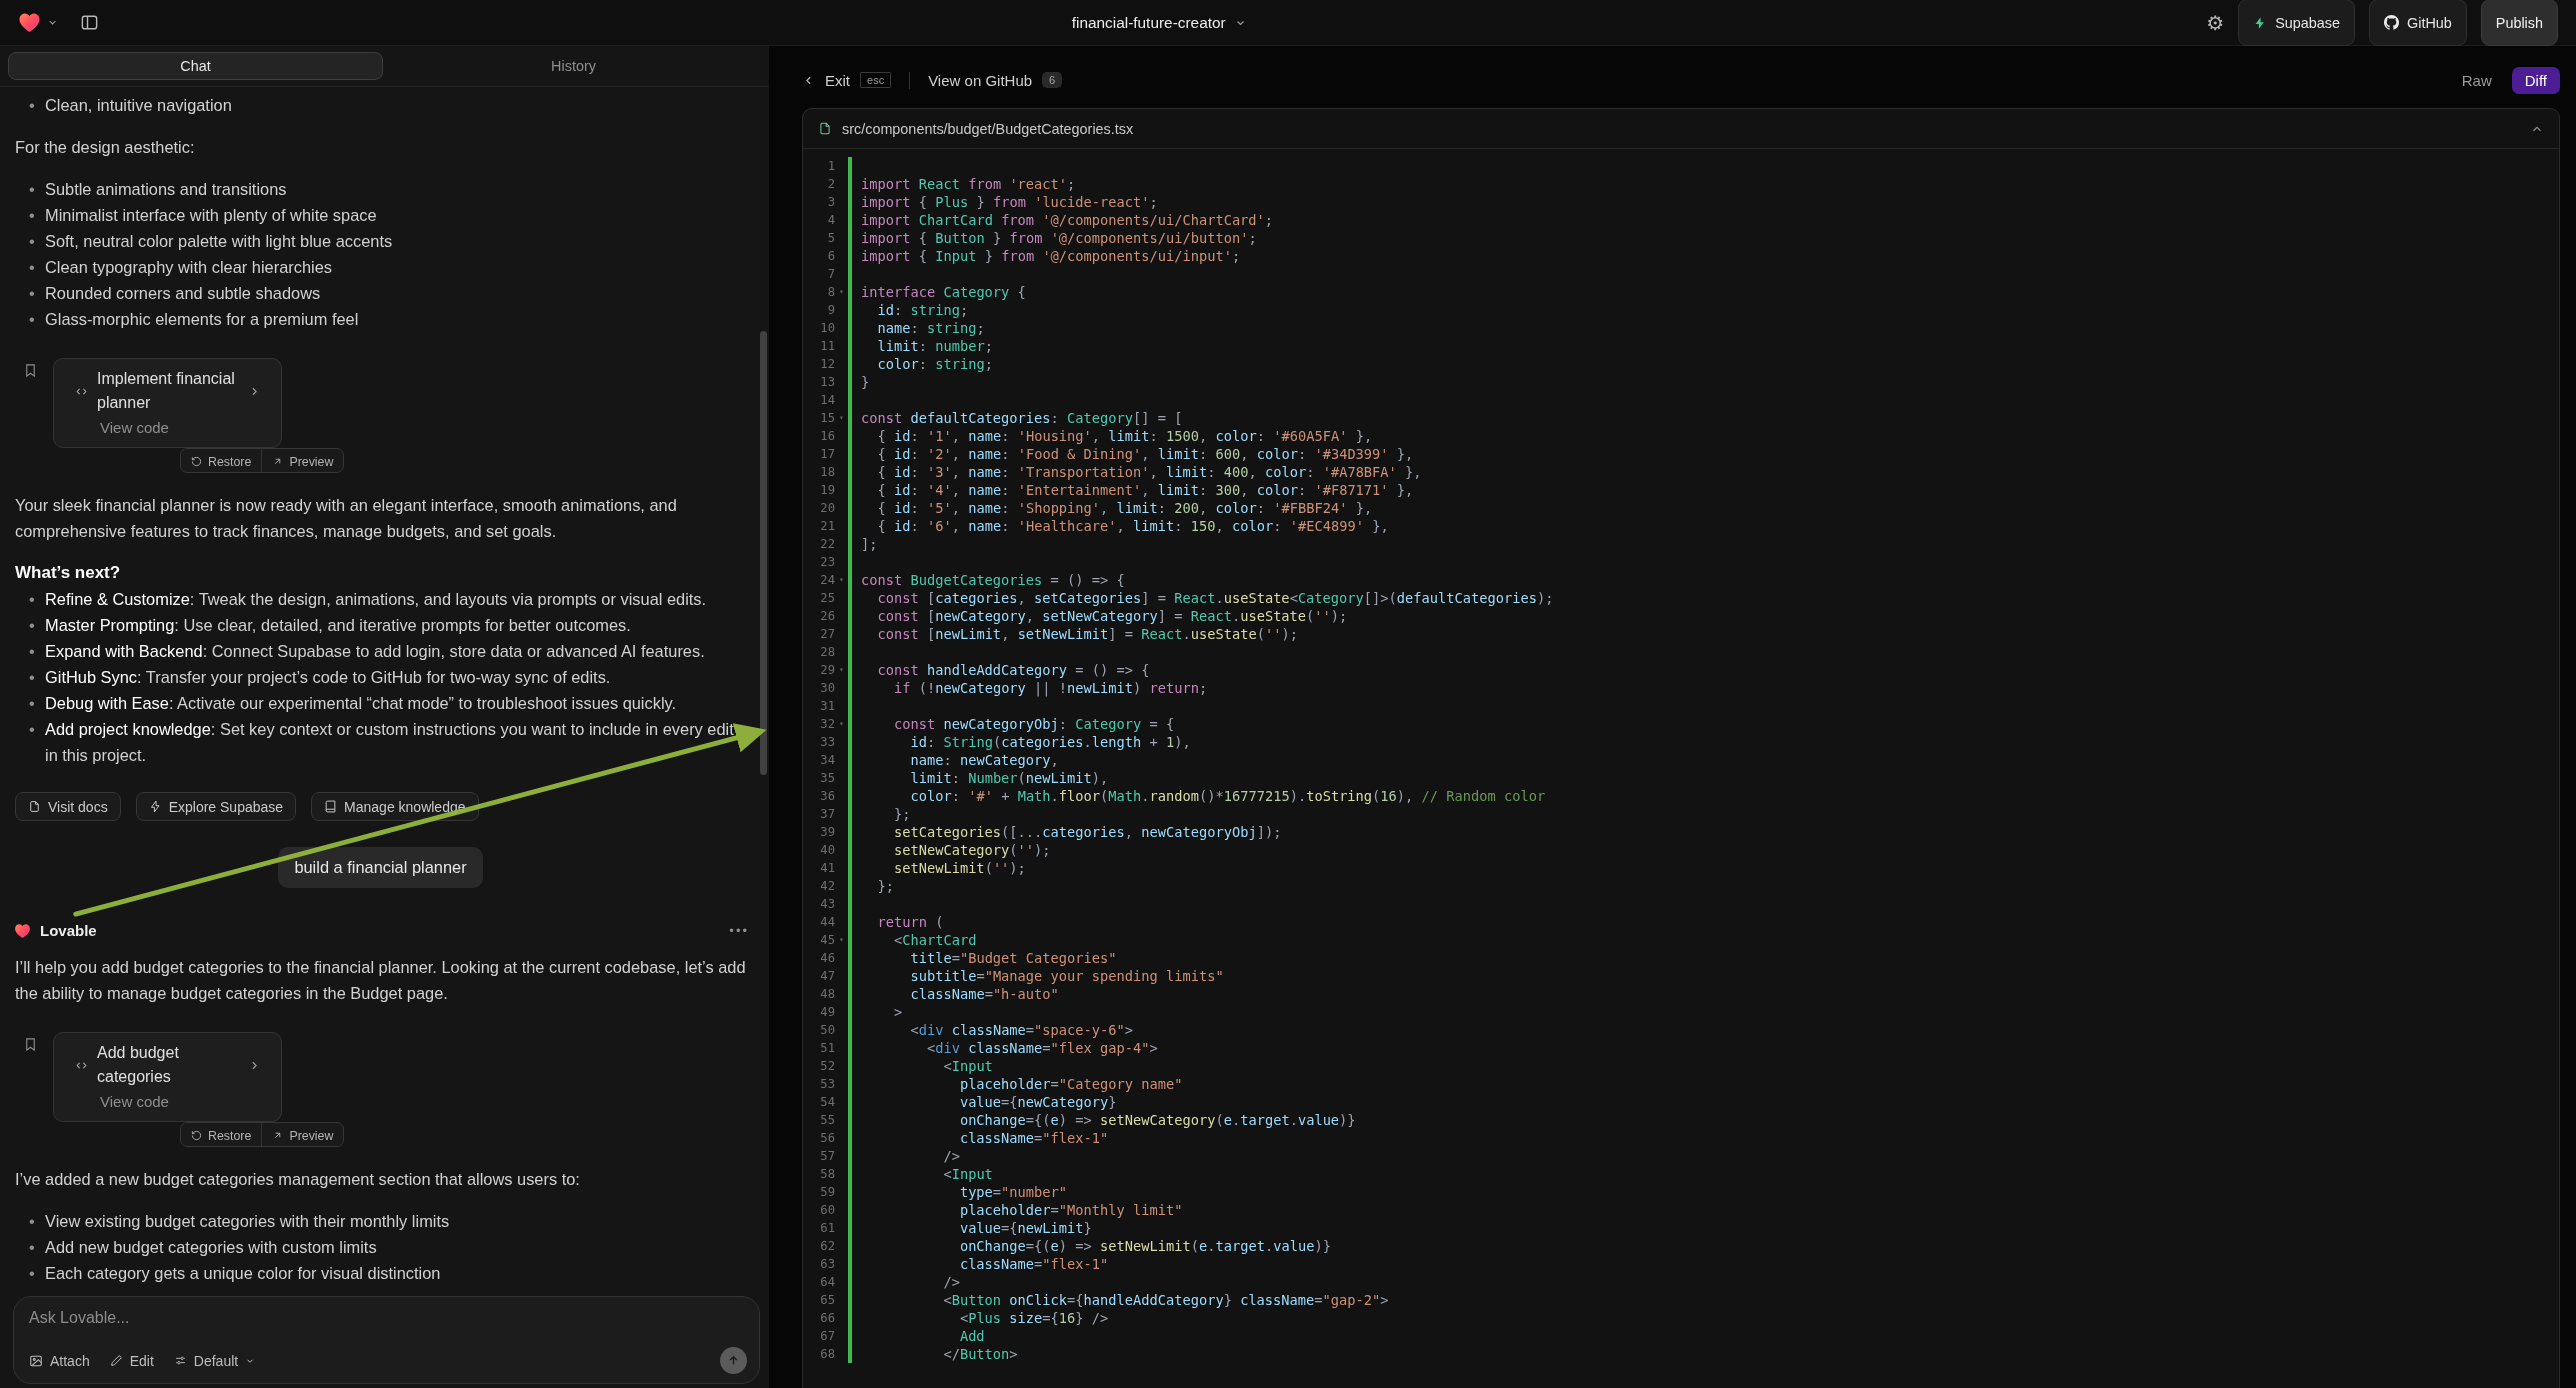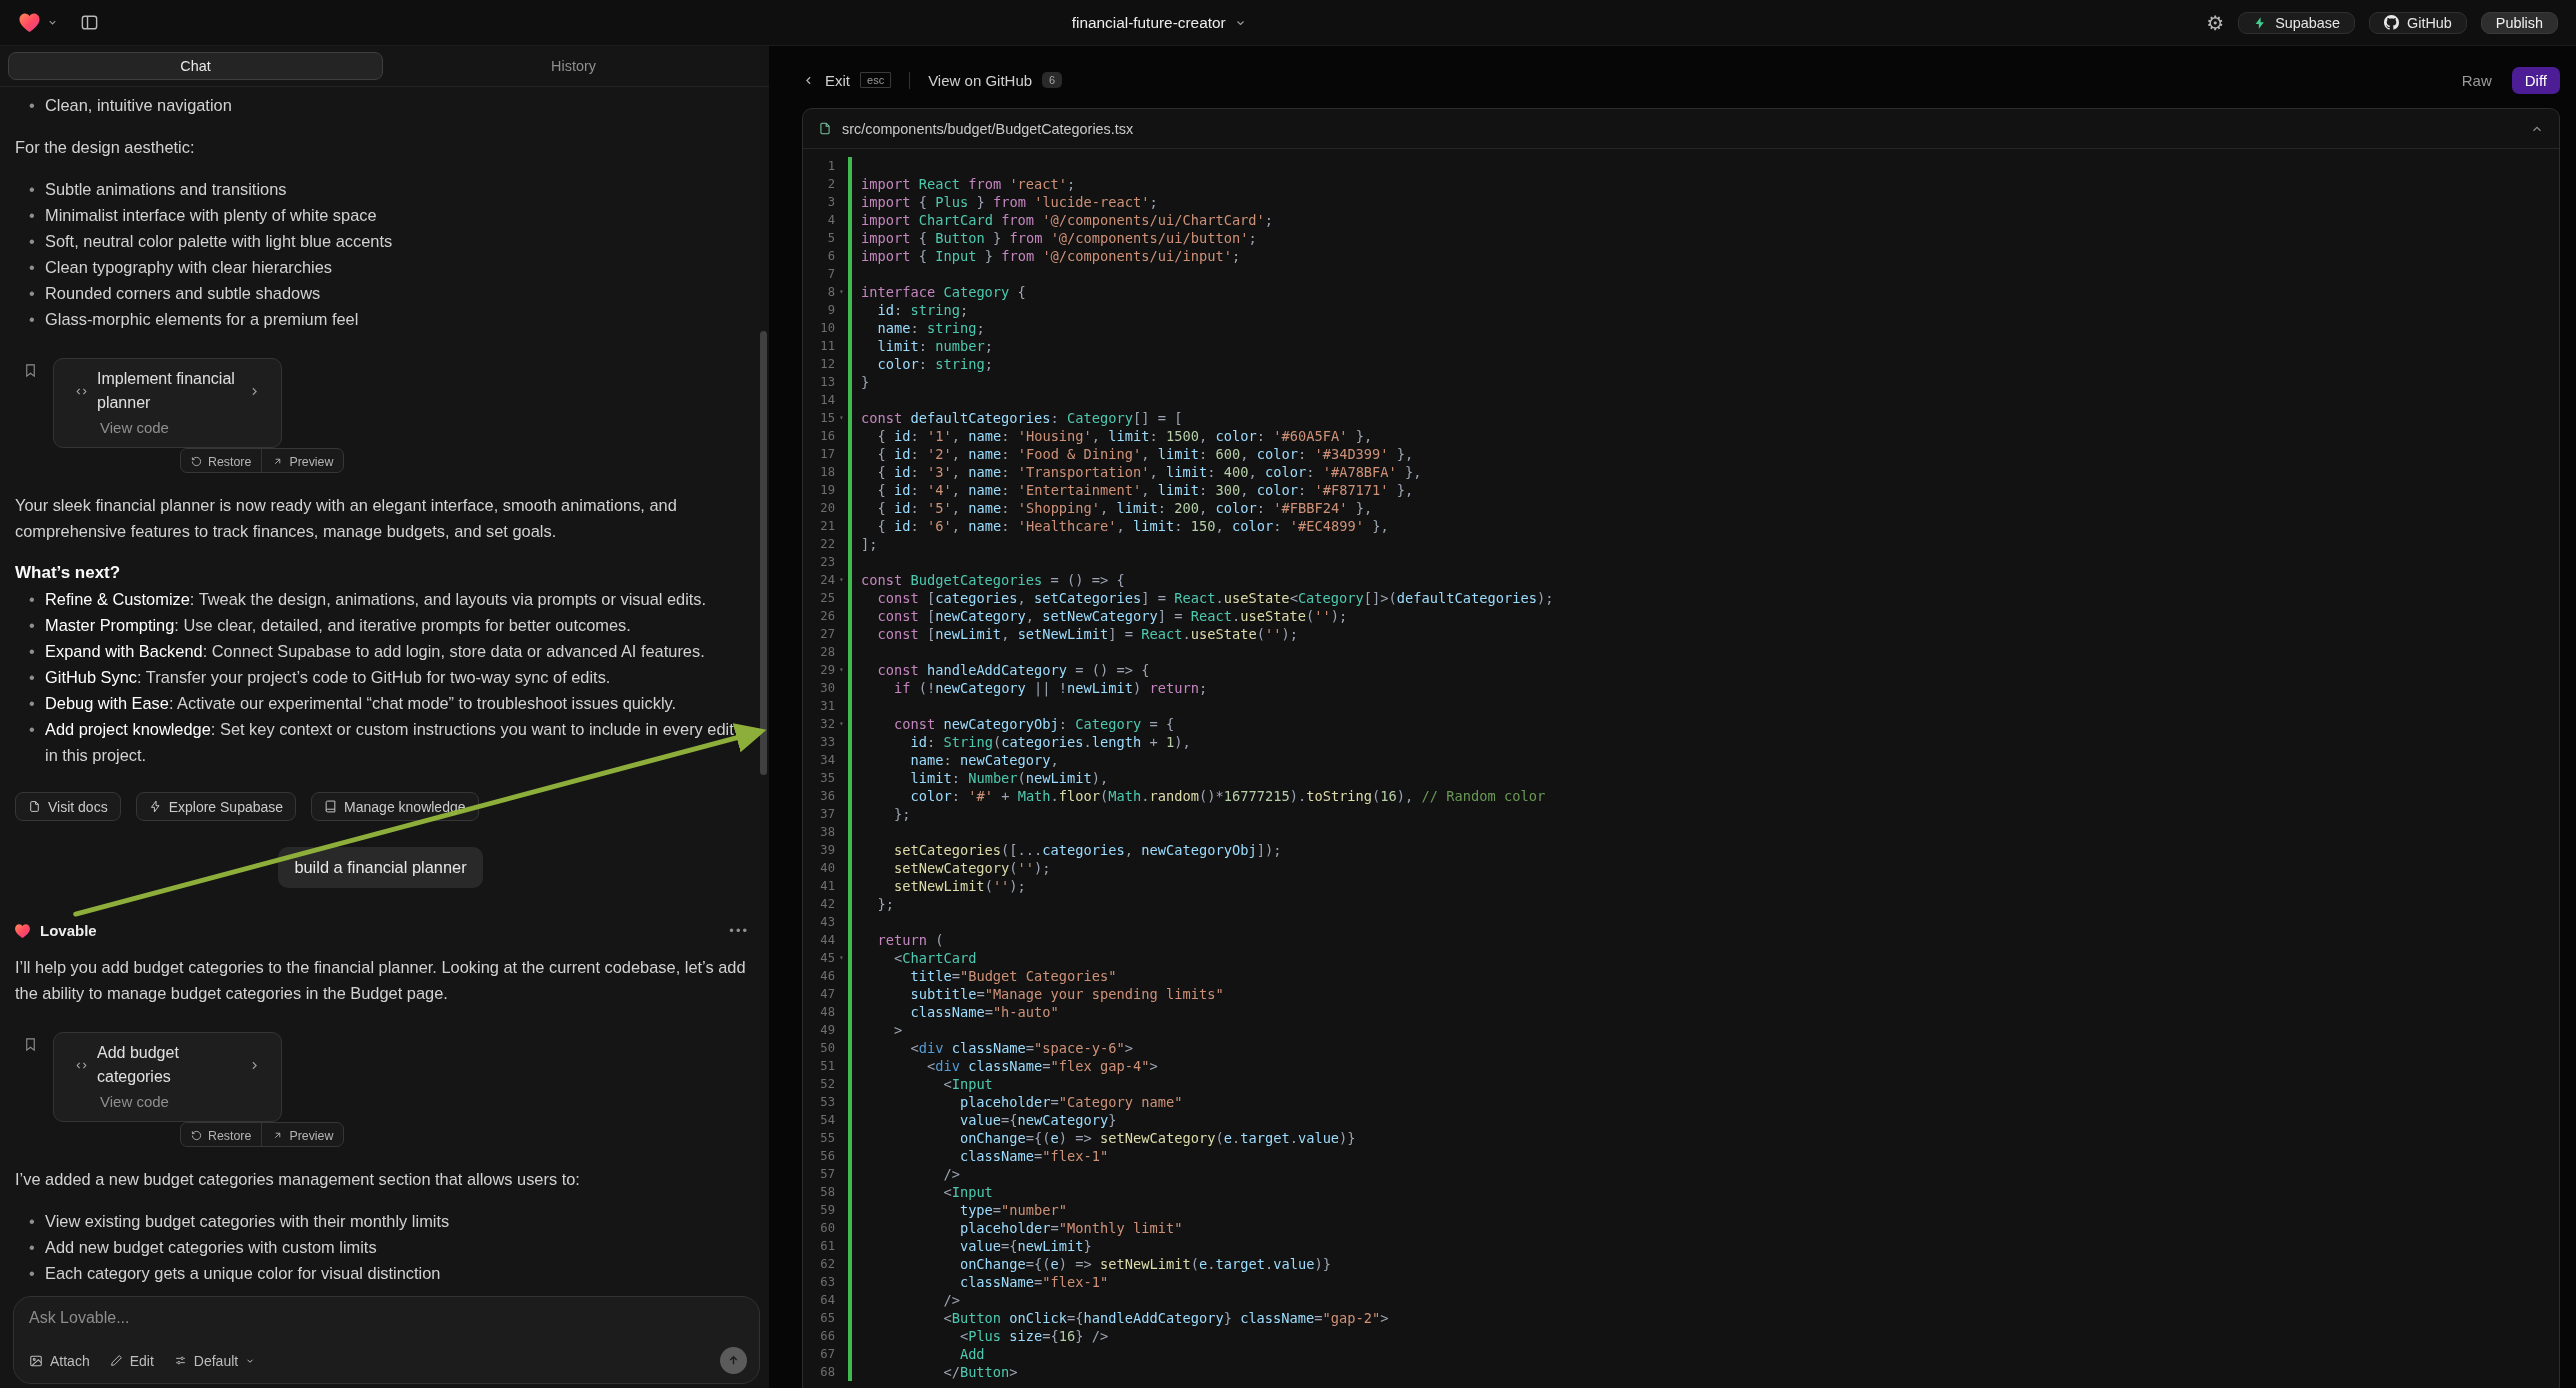--- a/index.html
+++ b/index.html
@@ -7,21 +7,21 @@
   body{background:#000;font-family:"Liberation Sans",sans-serif;color:#d4d4d4;position:relative}
   svg{display:block}
 
   
   .topbar{height:46px;background:#0f0f0f;display:flex;align-items:center;padding:0 18px;position:relative;border-bottom:1px solid #1c1c1c}
   .tb-left{display:flex;align-items:center;gap:6px}
   .tb-left .sep{width:10px}
   .icon-btn{display:flex;align-items:center;justify-content:center;color:#b9b9b9;cursor:pointer;background:none;border:none}
   .project-switcher{position:absolute;left:45%;transform:translateX(-50%);display:flex;align-items:center;gap:9px;color:#ececec;font-size:15.4px;cursor:pointer}
   .tb-right{margin-left:auto;display:flex;align-items:center;gap:14px}
-  .pill{display:flex;align-items:center;gap:8px;height:22px;padding:0 14px;background:#1c1c1c;border:1px solid #2f2f2f;border-radius:9px;font-size:14.4px;color:#e6e6e6;cursor:pointer}
+  .pill{display:flex;align-items:center;gap:8px;height:47px;padding:0 14px;background:#1c1c1c;border:1px solid #2f2f2f;border-radius:9px;font-size:14.4px;color:#e6e6e6;cursor:pointer}
   .pill.publish{background:#2e2e2e;border-color:#3a3a3a;color:#f2f2f2}
   .gear{font-size:20px;color:#b5b5b5;line-height:1}
 
   
   .main{display:flex;height:1342px}
 
   
   .chat-panel{width:769px;flex:none;background:#151515;position:relative}
   .tabs{display:flex;gap:3px;padding:6px 8px;border-bottom:1px solid #232323}
   .tab{flex:1;text-align:center;font-size:14.4px;color:#8f8f8f;padding:5px 0;border-radius:8px;border:1px solid transparent;cursor:pointer}
@@ -419,21 +419,20 @@
           <div class="code-row"><span class="ln">28</span><span class="fold"></span><span class="diffbar" style="background: rgb(63, 185, 80);"></span><span class="code-text"></span></div>
           <div class="code-row"><span class="ln">29</span><span class="fold">▾</span><span class="diffbar" style="background: rgb(63, 185, 80);"></span><span class="code-text">  <span class="tk-k">const</span> <span class="tk-v">handleAddCategory</span> <span class="tk-p">=</span> <span class="tk-p">(</span><span class="tk-p">)</span> <span class="tk-p">=</span><span class="tk-p">&gt;</span> <span class="tk-p">{</span></span></div>
           <div class="code-row"><span class="ln">30</span><span class="fold"></span><span class="diffbar" style="background: rgb(63, 185, 80);"></span><span class="code-text">    <span class="tk-k">if</span> <span class="tk-p">(</span><span class="tk-p">!</span><span class="tk-v">newCategory</span> <span class="tk-p">|</span><span class="tk-p">|</span> <span class="tk-p">!</span><span class="tk-v">newLimit</span><span class="tk-p">)</span> <span class="tk-k">return</span><span class="tk-p">;</span></span></div>
           <div class="code-row"><span class="ln">31</span><span class="fold"></span><span class="diffbar" style="background: rgb(63, 185, 80);"></span><span class="code-text"></span></div>
           <div class="code-row"><span class="ln">32</span><span class="fold">▾</span><span class="diffbar" style="background: rgb(63, 185, 80);"></span><span class="code-text">    <span class="tk-k">const</span> <span class="tk-v">newCategoryObj</span><span class="tk-p">:</span> <span class="tk-t">Category</span> <span class="tk-p">=</span> <span class="tk-p">{</span></span></div>
           <div class="code-row"><span class="ln">33</span><span class="fold"></span><span class="diffbar" style="background: rgb(63, 185, 80);"></span><span class="code-text">      <span class="tk-v">id</span><span class="tk-p">:</span> <span class="tk-t">String</span><span class="tk-p">(</span><span class="tk-v">categories</span><span class="tk-p">.</span><span class="tk-v">length</span> <span class="tk-p">+</span> <span class="tk-n">1</span><span class="tk-p">)</span><span class="tk-p">,</span></span></div>
           <div class="code-row"><span class="ln">34</span><span class="fold"></span><span class="diffbar" style="background: rgb(63, 185, 80);"></span><span class="code-text">      <span class="tk-v">name</span><span class="tk-p">:</span> <span class="tk-v">newCategory</span><span class="tk-p">,</span></span></div>
           <div class="code-row"><span class="ln">35</span><span class="fold"></span><span class="diffbar" style="background: rgb(63, 185, 80);"></span><span class="code-text">      <span class="tk-v">limit</span><span class="tk-p">:</span> <span class="tk-t">Number</span><span class="tk-p">(</span><span class="tk-v">newLimit</span><span class="tk-p">)</span><span class="tk-p">,</span></span></div>
           <div class="code-row"><span class="ln">36</span><span class="fold"></span><span class="diffbar" style="background: rgb(63, 185, 80);"></span><span class="code-text">      <span class="tk-v">color</span><span class="tk-p">:</span> <span class="tk-s">'#'</span> <span class="tk-p">+</span> <span class="tk-t">Math</span><span class="tk-p">.</span><span class="tk-f">floor</span><span class="tk-p">(</span><span class="tk-t">Math</span><span class="tk-p">.</span><span class="tk-f">random</span><span class="tk-p">(</span><span class="tk-p">)</span><span class="tk-p">*</span><span class="tk-n">16777215</span><span class="tk-p">)</span><span class="tk-p">.</span><span class="tk-f">toString</span><span class="tk-p">(</span><span class="tk-n">16</span><span class="tk-p">)</span><span class="tk-p">,</span> <span class="tk-c">// Random color</span></span></div>
           <div class="code-row"><span class="ln">37</span><span class="fold"></span><span class="diffbar" style="background: rgb(63, 185, 80);"></span><span class="code-text">    <span class="tk-p">}</span><span class="tk-p">;</span></span></div>
-          <div class="code-row"><span class="ln">38</span><span class="fold"></span><span class="diffbar" style="background: rgb(63, 185, 80);"></span><span class="code-text"></span></div>
           <div class="code-row"><span class="ln">39</span><span class="fold"></span><span class="diffbar" style="background: rgb(63, 185, 80);"></span><span class="code-text">    <span class="tk-f">setCategories</span><span class="tk-p">(</span><span class="tk-p">[</span><span class="tk-p">.</span><span class="tk-p">.</span><span class="tk-p">.</span><span class="tk-v">categories</span><span class="tk-p">,</span> <span class="tk-v">newCategoryObj</span><span class="tk-p">]</span><span class="tk-p">)</span><span class="tk-p">;</span></span></div>
           <div class="code-row"><span class="ln">40</span><span class="fold"></span><span class="diffbar" style="background: rgb(63, 185, 80);"></span><span class="code-text">    <span class="tk-f">setNewCategory</span><span class="tk-p">(</span><span class="tk-s">''</span><span class="tk-p">)</span><span class="tk-p">;</span></span></div>
           <div class="code-row"><span class="ln">41</span><span class="fold"></span><span class="diffbar" style="background: rgb(63, 185, 80);"></span><span class="code-text">    <span class="tk-f">setNewLimit</span><span class="tk-p">(</span><span class="tk-s">''</span><span class="tk-p">)</span><span class="tk-p">;</span></span></div>
           <div class="code-row"><span class="ln">42</span><span class="fold"></span><span class="diffbar" style="background: rgb(63, 185, 80);"></span><span class="code-text">  <span class="tk-p">}</span><span class="tk-p">;</span></span></div>
           <div class="code-row"><span class="ln">43</span><span class="fold"></span><span class="diffbar" style="background: rgb(63, 185, 80);"></span><span class="code-text"></span></div>
           <div class="code-row"><span class="ln">44</span><span class="fold"></span><span class="diffbar" style="background: rgb(63, 185, 80);"></span><span class="code-text">  <span class="tk-k">return</span> <span class="tk-p">(</span></span></div>
           <div class="code-row"><span class="ln">45</span><span class="fold">▾</span><span class="diffbar" style="background: rgb(63, 185, 80);"></span><span class="code-text">    <span class="tk-p">&lt;</span><span class="tk-t">ChartCard</span></span></div>
           <div class="code-row"><span class="ln">46</span><span class="fold"></span><span class="diffbar" style="background: rgb(63, 185, 80);"></span><span class="code-text">      <span class="tk-v">title</span><span class="tk-p">=</span><span class="tk-s">"Budget Categories"</span></span></div>
           <div class="code-row"><span class="ln">47</span><span class="fold"></span><span class="diffbar" style="background: rgb(63, 185, 80);"></span><span class="code-text">      <span class="tk-v">subtitle</span><span class="tk-p">=</span><span class="tk-s">"Manage your spending limits"</span></span></div>
           <div class="code-row"><span class="ln">48</span><span class="fold"></span><span class="diffbar" style="background: rgb(63, 185, 80);"></span><span class="code-text">      <span class="tk-v">className</span><span class="tk-p">=</span><span class="tk-s">"h-auto"</span></span></div>

